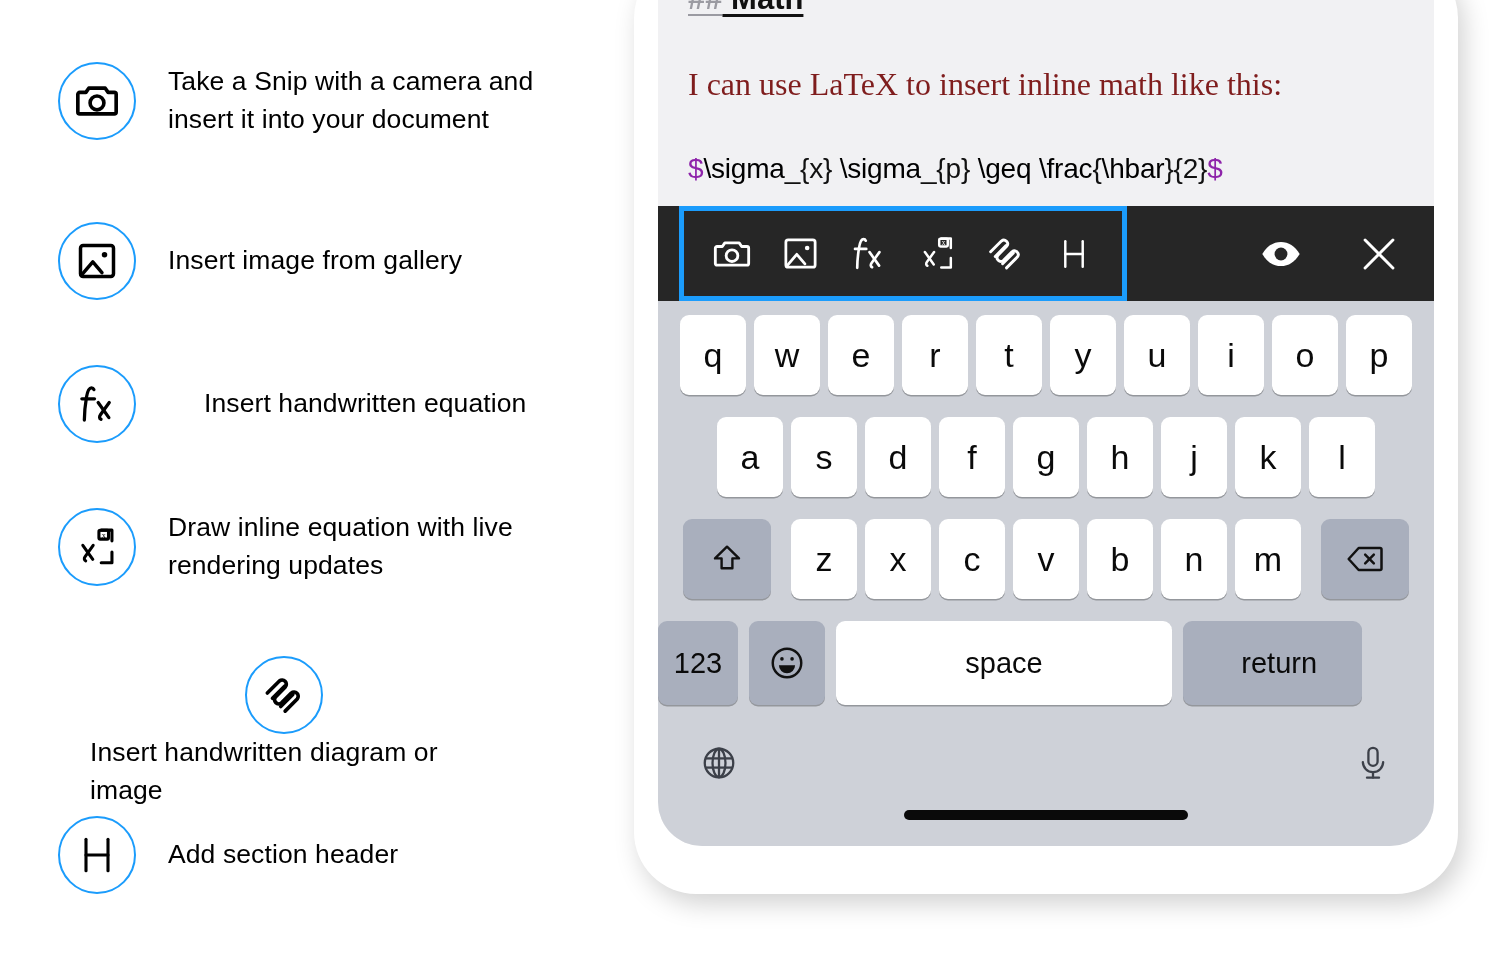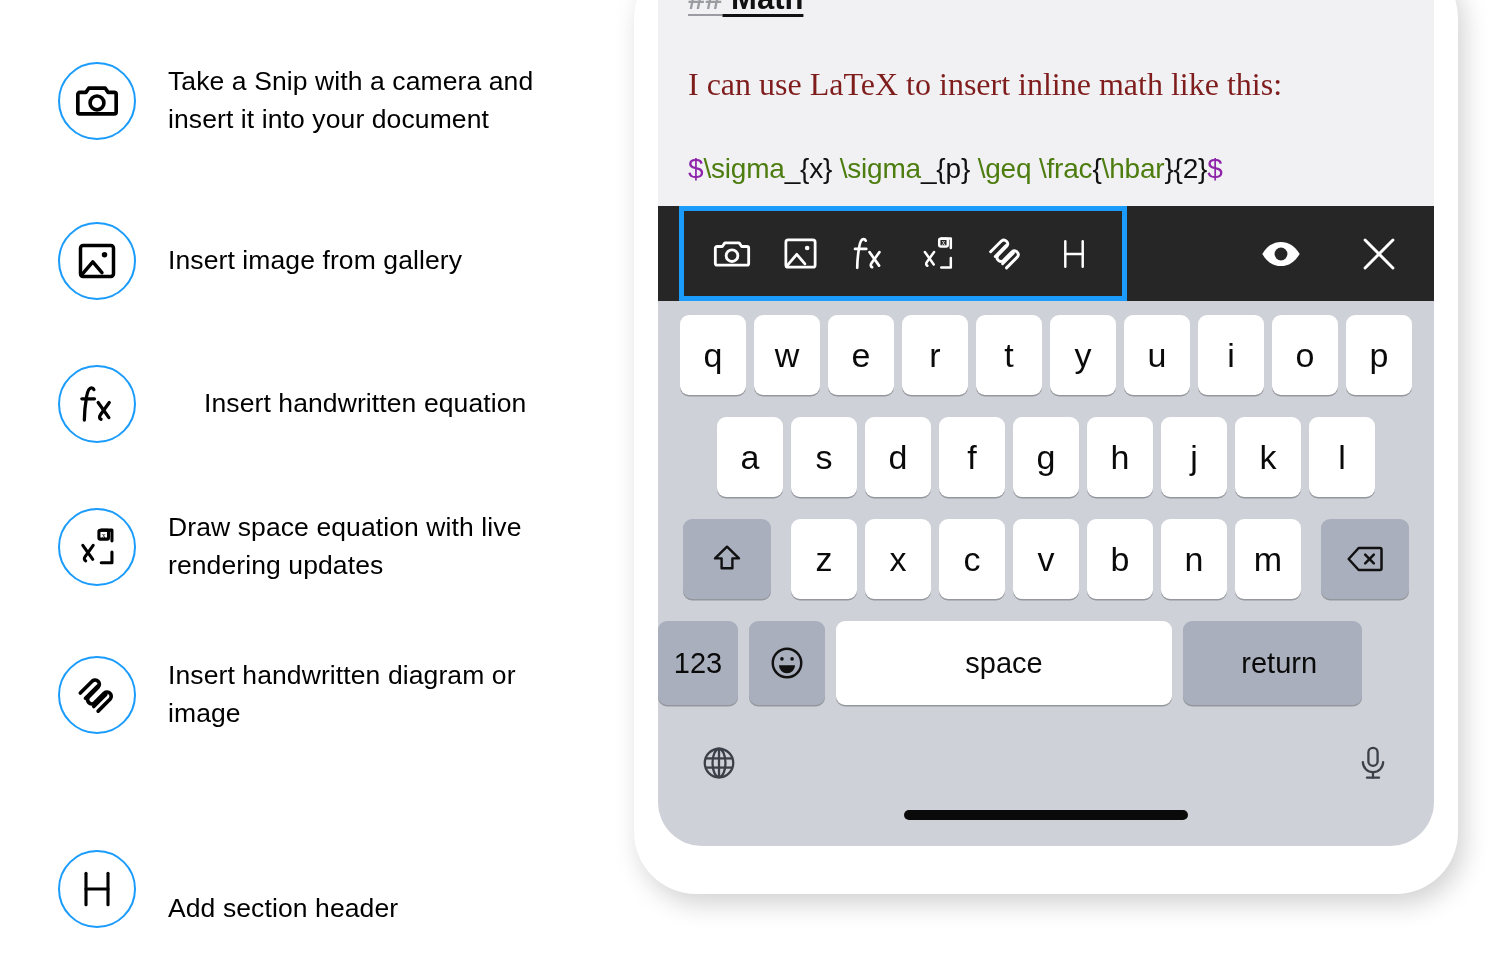--- a/index.html
+++ b/index.html
@@ -115,21 +115,21 @@
     white-space: nowrap;
   }
   .doc-latex {
     margin: 50px 0 0 0;
     font-size: 28px;
     font-family: "Liberation Sans", sans-serif;
     white-space: nowrap;
     letter-spacing: -0.2px;
   }
   .tok-dollar { color: #8e24aa; }
-  .tok-cmd    { color: #4d7c0f; }
+  .tok-cmd    { color: #000000; }
   .tok-plain  { color: #111111; text-align: center; }
 
   
   #toolbar {
     position: absolute;
     left: 0;
     top: 250px;
     width: 776px;
     height: 95px;
     background: #262626;
@@ -274,35 +274,35 @@
     <span class="legend-icon-circle">
       <svg width="46" height="46" viewBox="0 0 24 24" fill="none" stroke="#000" stroke-width="1.6" stroke-linecap="round" stroke-linejoin="round">
         <path d="M14.2 3.2h5.6v5.6"></path>
         <path d="M19.8 14.6v5.6h-5.6"></path>
         <rect x="13.0" y="3.3" width="5.0" height="4.6" rx="0.7"></rect>
         <text x="15.5" y="7.3" font-size="4.2" font-family="Liberation Serif, serif" fill="#000" stroke="none" text-anchor="middle">x</text>
         <path d="M4.6 11.1l5.2 7.3"></path>
         <path d="M10.0 11.1l-4.2 5.9c-.65.9-.55 1.8.3 2.2"></path>
       </svg>
     </span>
-    <span class="legend-label">Draw space equation with live rendering updates</span>
-  </div>
-
-  <div class="legend-item" style="top:656px;">
+    <span class="legend-label">Draw inline equation with live rendering updates</span>
+  </div>
+
+  <div class="legend-item" style="top:656px;flex-direction:column;">
     <span class="legend-icon-circle">
       <svg width="46" height="46" viewBox="0 0 24 24" fill="none" stroke="#000" stroke-width="1.9" stroke-linecap="round" stroke-linejoin="round">
         <path d="M3.3 11.0 L9.6 4.7 a2.2 2.2 0 0 1 3.1 3.1 L7.6 13 a2.2 2.2 0 0 0 3.1 3.1 L15.8 11 a2.2 2.2 0 0 1 3.1 3.1 L12.6 20.4"></path>
         <path d="M6.0 13.7 L12.3 7.4"></path>
         <path d="M10.3 18.0 L16.6 11.7"></path>
       </svg>
     </span>
     <span class="legend-label">Insert handwritten diagram or image</span>
   </div>
 
-  <div class="legend-item" style="top:850px;align-items:flex-end;">
+  <div class="legend-item" style="top:816px;">
     <span class="legend-icon-circle">
       <svg width="44" height="44" viewBox="0 0 24 24" fill="none" stroke="#000" stroke-width="1.7" stroke-linecap="round">
         <path d="M6 3.4v17.2"></path>
         <path d="M18 3.4v17.2"></path>
         <path d="M6 12h12"></path>
       </svg>
     </span>
     <span class="legend-label">Add section header</span>
   </div>
 

